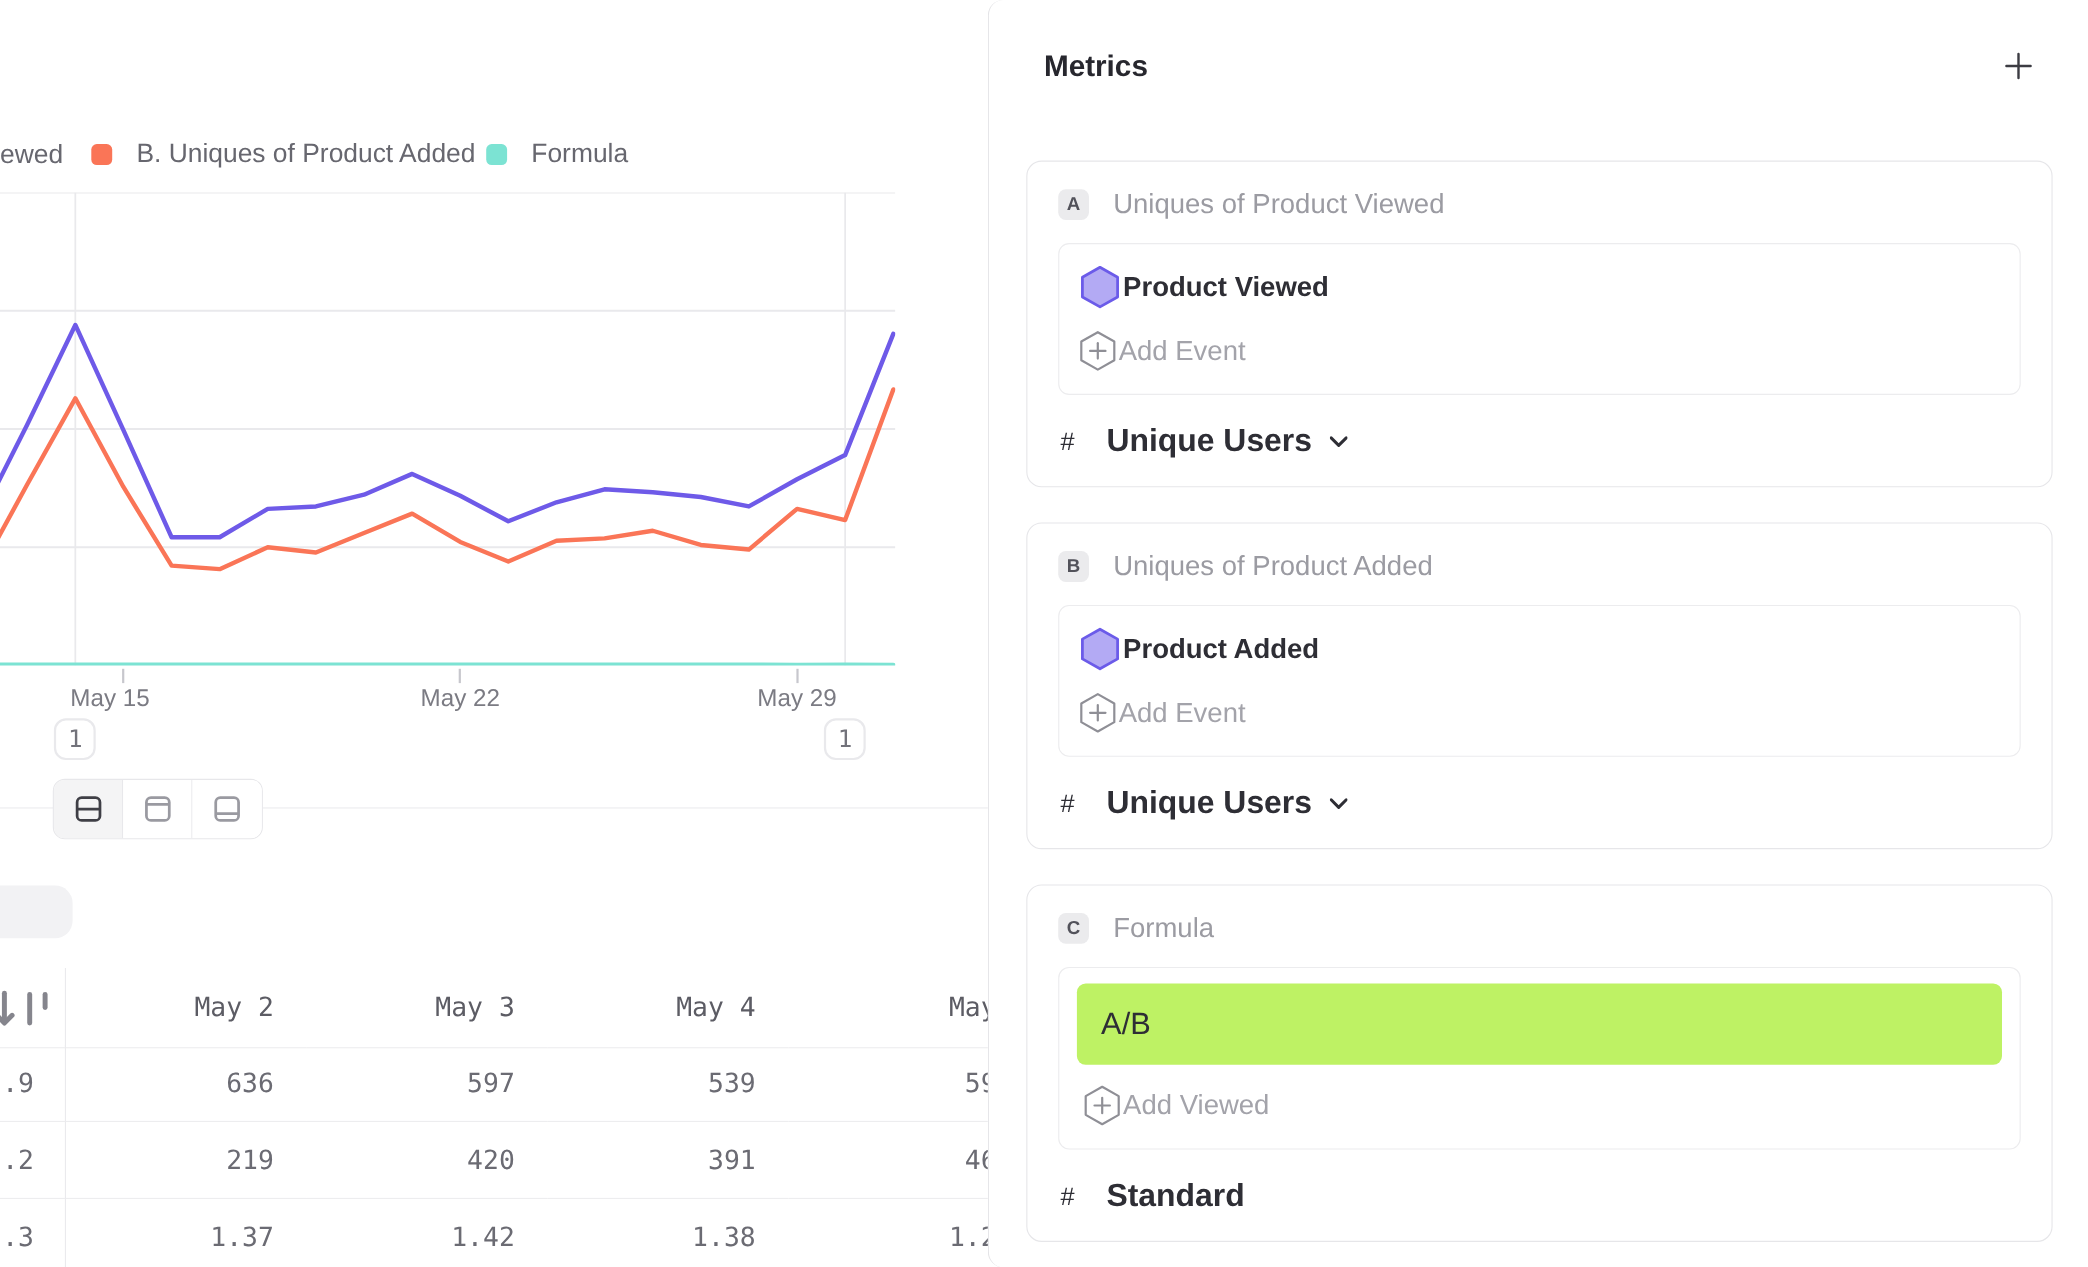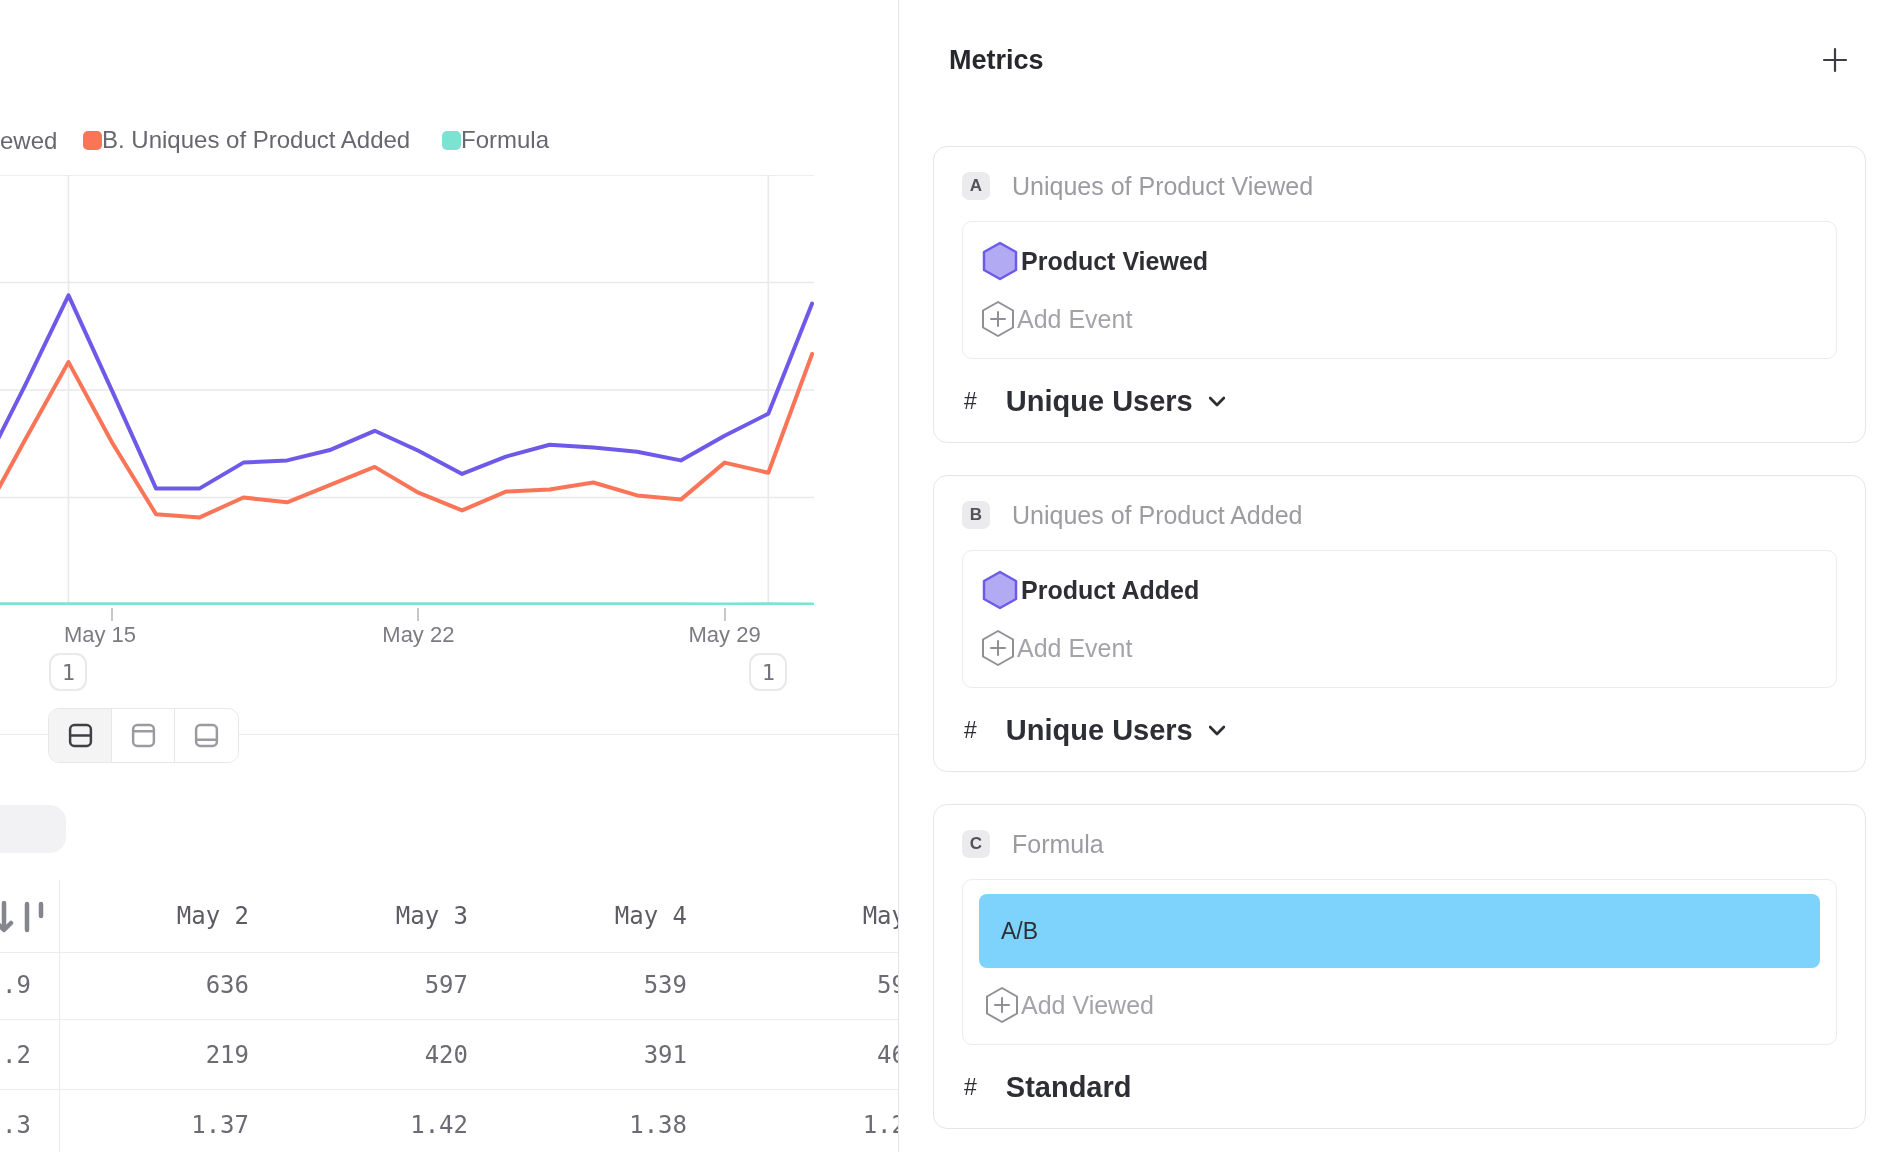--- a/index.html
+++ b/index.html
@@ -10,21 +10,21 @@
   
   .left { position:absolute; left:0; top:0; width:898px; height:1152px; background:#fff; }
 
   .chart-type-btn { position:absolute; left:642px; top:17px; width:190px; height:53px;
     border:1.5px solid #E4E4E8; border-radius:10px; background:#fff;
     display:flex; align-items:center; justify-content:center; gap:12px; cursor:pointer; }
   .chart-type-btn .lbl { font-size:27px; font-weight:700; color:#2B2B32; }
 
   .legend { position:absolute; left:0; top:126px; height:28px; width:898px; }
   .legend .trunc { position:absolute; left:0; top:1px; font-size:24px; color:#67676F; }
-  .legend-item { position:absolute; top:0; display:flex; align-items:center; }
+  .legend-item { position:absolute; top:0; display:flex; align-items:center; gap:22px; }
   .legend-item .chip { width:19px; height:19px; border-radius:5px; }
   .legend-item .txt { font-size:24px; color:#67676F; }
 
   .plot { position:absolute; left:0; top:175px; width:814px; height:430px; }
   .xaxis { position:absolute; left:0; top:605px; width:814px; height:100px; }
   .tick { position:absolute; top:3px; width:2px; height:13px; background:#C7C7CD; }
   .tick-label { position:absolute; top:17px; transform:translateX(-50%);
                 font-size:22px; color:#7B7B83; white-space:nowrap; }
   .annot { position:absolute; top:48px; width:38px; height:38px; transform:translateX(-50%);
     border:2px solid #E9E9EC; border-radius:11px; background:#fff;
@@ -52,21 +52,21 @@
     border-bottom:1.5px solid #EDEDEF; white-space:nowrap; }
   .cell.head { color:#5C5C64; cursor:pointer; }
   .cell.rowlabel { justify-content:flex-start; padding:0 0 0 2px; overflow:hidden;
     border-right:1.5px solid #EAEAED; }
   .sorthead { position:relative; border-right:1.5px solid #EAEAED;
     border-bottom:1.5px solid #EDEDEF; cursor:pointer; }
   .sorthead svg { position:absolute; left:-6px; top:18px; }
 
   
   .panel { position:absolute; left:898px; top:0; width:1000px; height:1152px;
-    background:#fff; border-left:1.5px solid #E4E4E7; padding:44px 32px 0 34px; }
+    background:#fff; border-left:1.5px solid #E4E4E7; padding:44px 32px 0 34px;border-radius:14px; }
   .panel-head { display:flex; align-items:center; justify-content:space-between;
     height:32px; margin:0 16px 70px 16px; }
   .panel-title { font-size:27px; font-weight:700; color:#27272E; }
   .panel-add { background:none; border:none; cursor:pointer; display:flex; }
 
   .card { border:1.5px solid #E6E6E9; border-radius:14px; background:#fff;
     padding:24px 28px; }
   .card + .card { margin-top:32px; }
   .card-head { display:flex; align-items:center; gap:22px; height:30px; }
   .badge { width:28px; height:28px; border-radius:7px; background:#EBEBED;
@@ -74,23 +74,23 @@
     font-size:17px; font-weight:700; color:#52525A; }
   .card-title { font-size:25px; color:#9B9BA2; }
   .subcard { margin-top:20px; border:1.5px solid #ECECEE; border-radius:10px; padding:10px 18px; }
   .ev-row { height:58px; display:flex; align-items:center; gap:2px; cursor:pointer; }
   .ev-label { font-size:25px; font-weight:700; color:#2E2E35; }
   .add-label { font-size:25px; color:#A3A3AA; }
   .measure-row { margin-top:26px; display:flex; align-items:center; gap:16px;
     cursor:pointer; padding-left:2px; }
   .hash { font-size:23px; color:#2E2E35; }
   .measure-label { font-size:29px; font-weight:700; color:#2E2E35;margin-left:13px; }
-  .formula-input { height:74px; background:#7dd3fc; border-radius:8px; border:none;
+  .formula-input { height:74px; background:#bef264; border-radius:8px; border:none;
     width:100%; display:flex; align-items:center; padding-left:22px;
-    font-size:23px; color:#2E2E35; }
+    font-size:28px; color:#2E2E35; }
   .subcard.formula { padding:14px 16px 10px 16px; }
   .subcard.formula .ev-row { padding-left:6px; margin-top:8px; }
 </style>
 </head>
 <body>
 
 <div class="left">
 
 
   <div class="legend">

